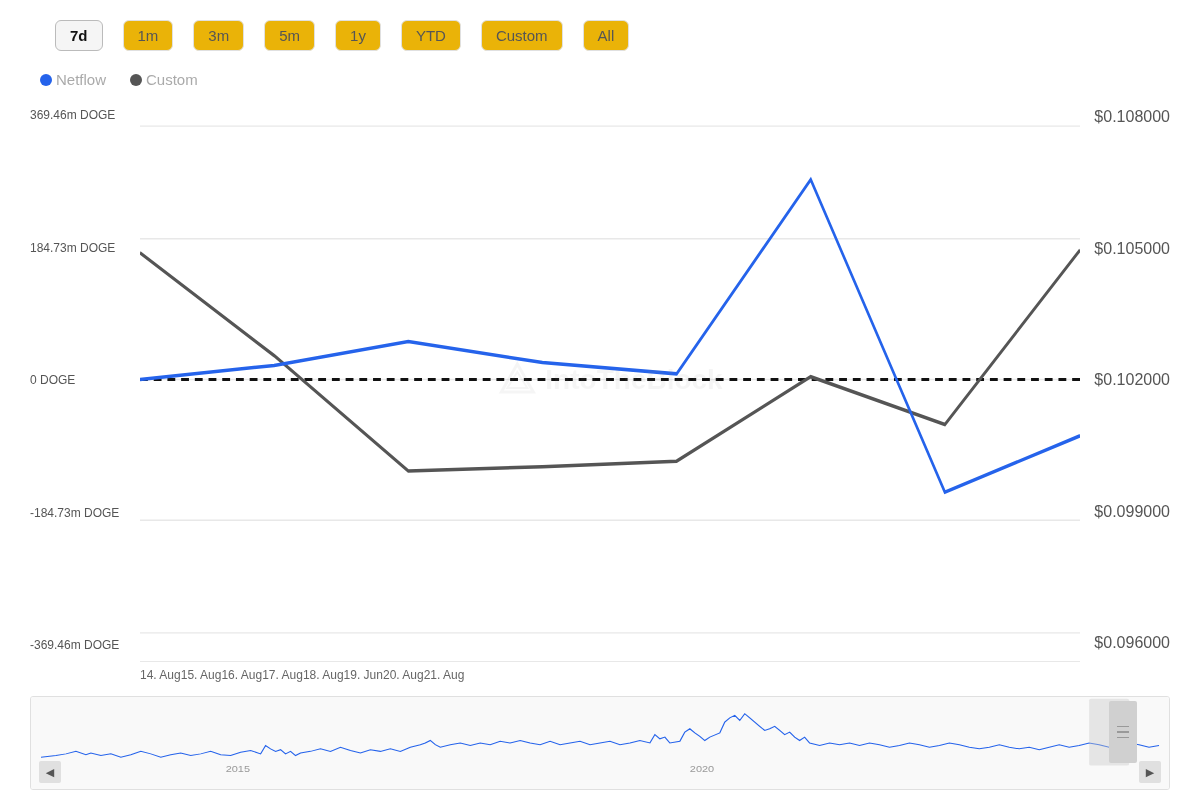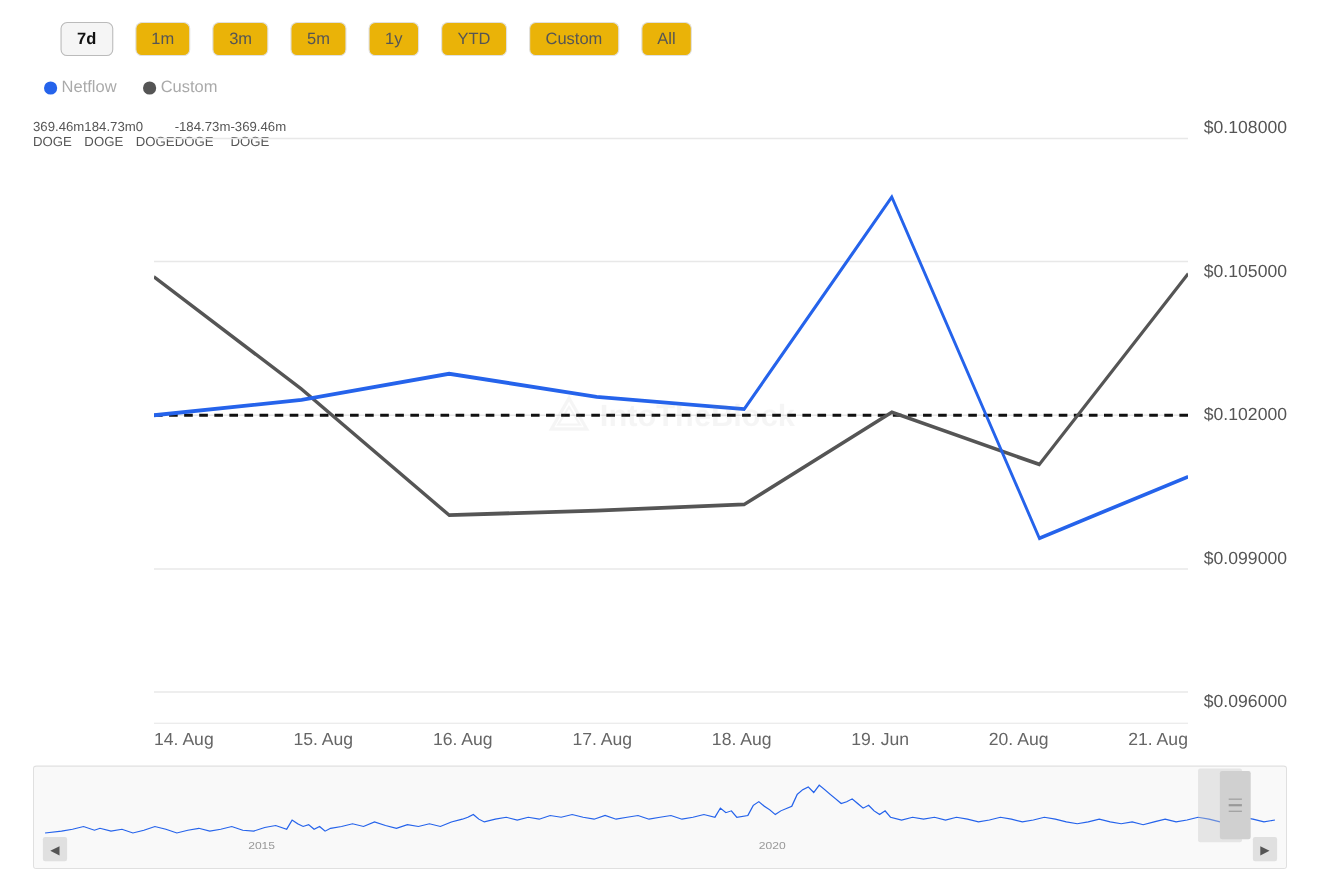--- a/index.html
+++ b/index.html
@@ -85,21 +85,21 @@
 
     .main-chart {
       flex: 1;
       position: relative;
       display: flex;
     }
 
     .y-axis-left {
       width: 110px;
       display: flex;
-      flex-direction: row;
+      flex-direction: column;
       justify-content: space-between;
       padding: 10px 0;
       font-size: 12px;
       color: #555;
     }
 
     .y-axis-right {
       width: 90px;
       display: flex;
       flex-direction: column;
@@ -117,23 +117,23 @@
     }
 
     .chart-svg {
       width: 100%;
       height: 100%;
     }
 
     
     .x-axis {
       display: flex;
-      justify-content: space-between;
+      justify-content: flex-start;
       padding: 6px 0 6px 0;
-      font-size: 16px;
+      font-size: 12px;
       color: #666;
       margin-left: 110px;
       margin-right: 90px;
     }
 
     
     .mini-chart-section {
       height: 94px;
       border: 1px solid #e0e0e0;
       border-radius: 3px;

